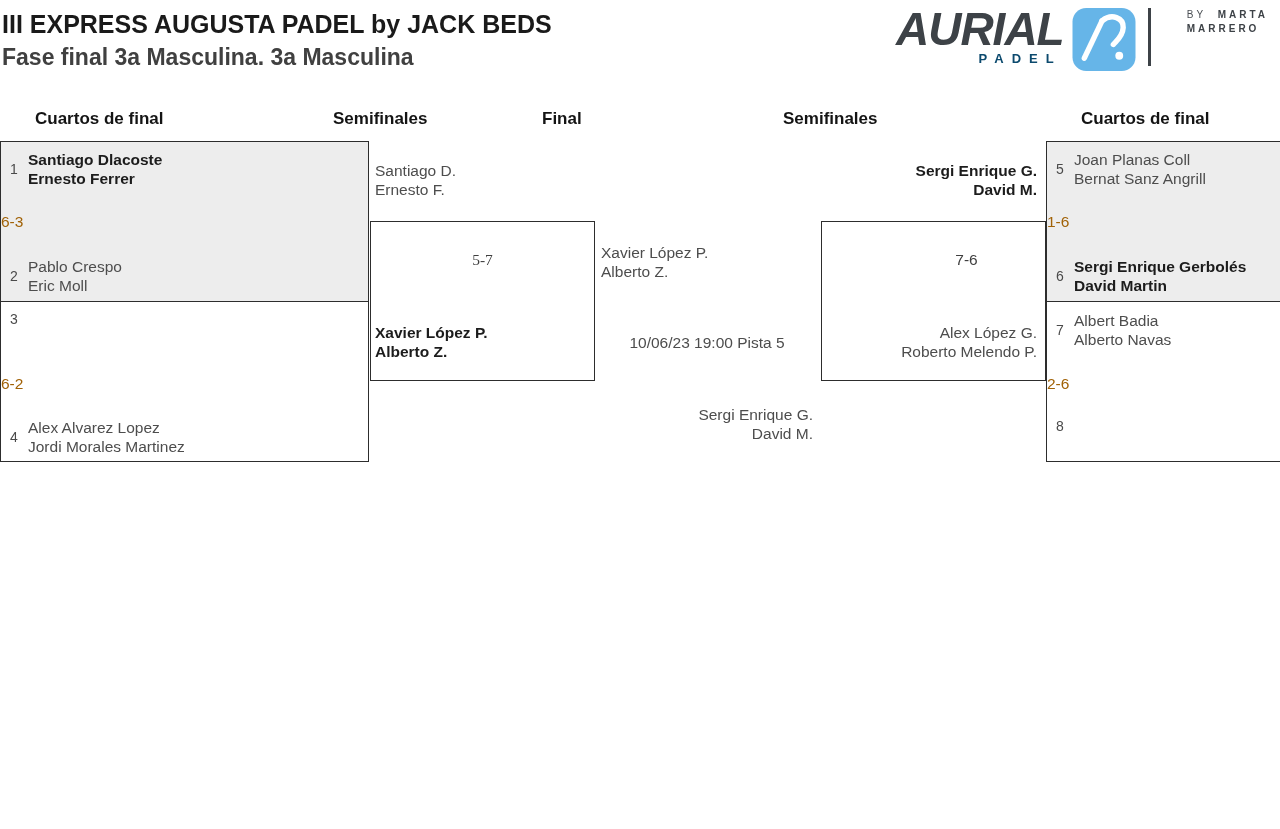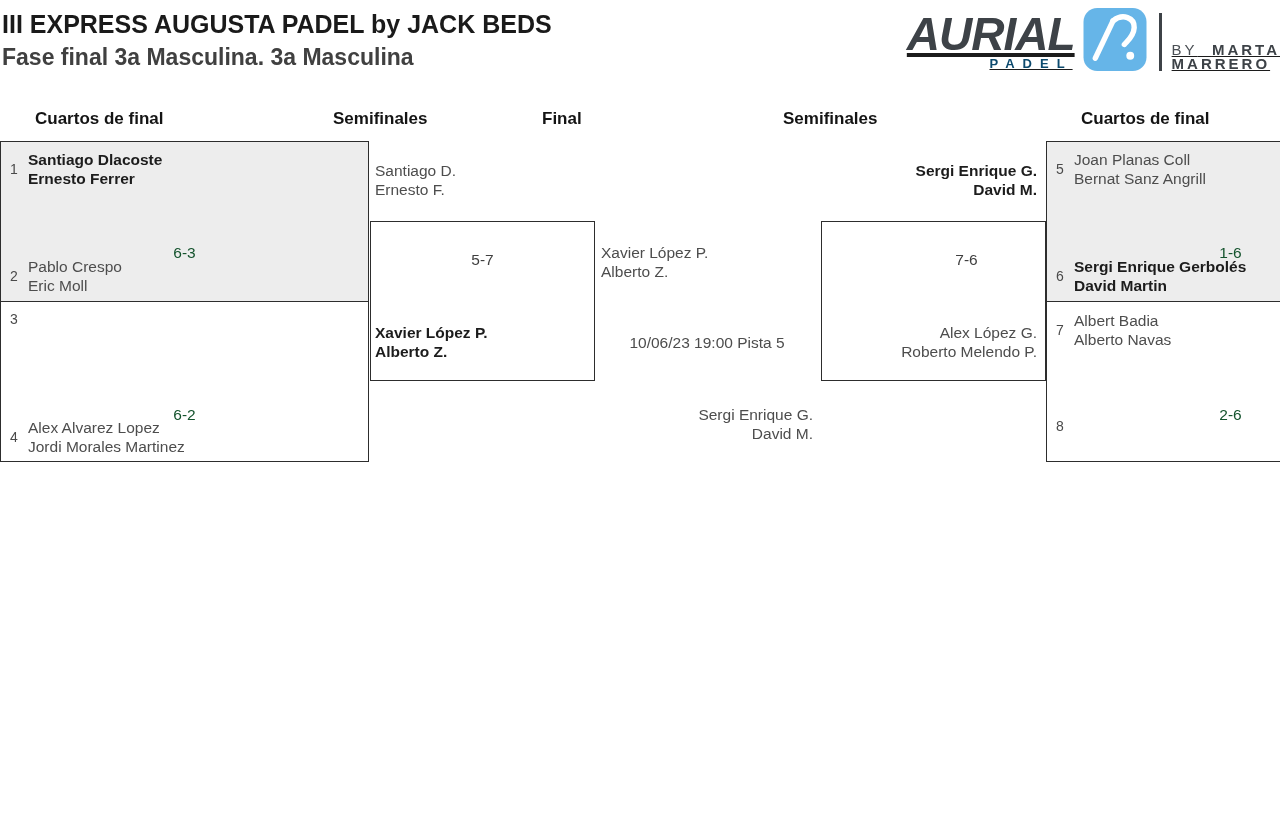--- a/index.html
+++ b/index.html
@@ -4,39 +4,39 @@
 <style>
   html,body{margin:0;padding:0;background:#fff;}
   .page{
     position:relative;width:1280px;height:829px;overflow:hidden;background:#ffffff;
     font-family:"Liberation Sans",sans-serif;color:#1c1c1c;
   }
   
   .title{position:absolute;left:2px;top:10px;font-size:25px;font-weight:bold;color:#1a1a1a;letter-spacing:0px;white-space:nowrap;}
   .subtitle{position:absolute;left:2px;top:44px;font-size:23px;font-weight:bold;color:#404040;white-space:nowrap;}
   
-  .logo{position:absolute;right:0px;top:8px;display:flex;align-items:flex-end;text-decoration:underline;}
+  .logo{position:absolute;right:12px;top:8px;display:flex;align-items:flex-start;}
   .logo-text{display:flex;flex-direction:column;align-items:flex-end;margin-right:8px;}
   .brand{font-size:46px;line-height:42px;font-weight:bold;font-style:italic;color:#3d4247;letter-spacing:-1px;}
   .brand-sub{font-size:13px;font-weight:bold;color:#0c4a6e;letter-spacing:8px;margin-top:1px;margin-right:2px;}
   .mono-icon{display:block;}
   .logo-divider{width:3px;height:58px;background:#3d4247;margin:0 10px 0 12px;}
-  .byline{font-size:15px;letter-spacing:3px;color:#4a4f54;line-height:14px;white-space:nowrap;}
+  .byline{font-size:10px;letter-spacing:3px;color:#4a4f54;line-height:14px;white-space:nowrap;margin-left:26px;}
   .byline .byname{font-weight:bold;color:#3d4247;}
   
   .round-header{position:absolute;top:109px;width:300px;text-align:left;font-size:17px;font-weight:bold;color:#141414;white-space:nowrap;}
   
   .match{position:absolute;width:369px;height:161px;box-sizing:border-box;border:1px solid #2d2d2d;background:#ffffff;}
   .m-gray{background:#ededed;}
   .sfbox{position:absolute;width:225px;height:160px;box-sizing:border-box;border:1px solid #2d2d2d;background:#ffffff;}
   .team-row{position:absolute;left:5px;display:flex;align-items:center;gap:6px;}
   .seed{width:16px;text-align:center;font-size:14px;color:#4a4a4a;flex:none;}
   .names{font-size:15.5px;line-height:19px;color:#4d4d4d;white-space:nowrap;}
   .bold .names, .names.bold, .tb.bold{font-weight:bold;color:#1c1c1c;}
-  .score{position:absolute;left:0;width:100%;text-align:center;font-size:15.5px;color:#14532d;margin-top:31px;}
+  .score{position:absolute;left:0;width:100%;text-align:left;font-size:15.5px;color:#a16207;}
   .score-abs{position:absolute;text-align:center;font-size:15.5px;color:#3f3f3f;}
   .tb{position:absolute;font-size:15.5px;line-height:19px;color:#4d4d4d;white-space:nowrap;}
   .tb.right{text-align:right;}
   .final-info{position:absolute;text-align:center;font-size:15.5px;color:#4d4d4d;white-space:nowrap;}
 </style>
 </head>
 <body>
 
 <div class="page">
 
@@ -97,21 +97,21 @@
         <div>Jordi Morales Martinez</div>
       </span>
     </div>
   </div>
 
   <div class="sfbox" style="left:370px;top:221px;"></div>
   <div class="tb" style="left:375px;top:161px;">
     <div>Santiago D.</div>
     <div>Ernesto F.</div>
   </div>
-  <div class="score-abs" style="left:370px;width:225px;top:251px;">5-7</div>
+  <div class="score-abs" style="left:370px;width:225px;top:251px;font-family:Liberation Serif, serif;">5-7</div>
   <div class="tb bold" style="left:375px;top:323px;">
     <div>Xavier López P.</div>
     <div>Alberto Z.</div>
   </div>
 
   <div class="tb" style="left:601px;top:243px;">
     <div>Xavier López P.</div>
     <div>Alberto Z.</div>
   </div>
   <div class="final-info" style="left:557px;width:300px;top:334px;">10/06/23 19:00 Pista 5</div>

